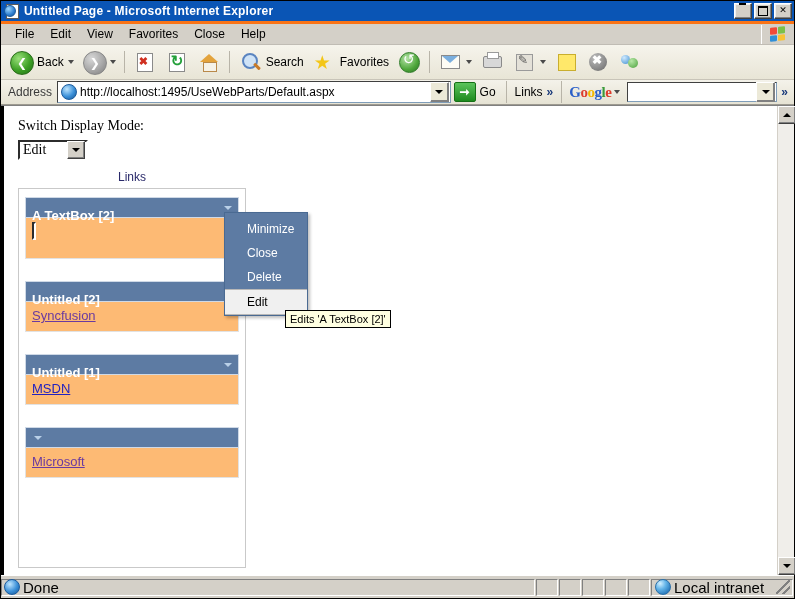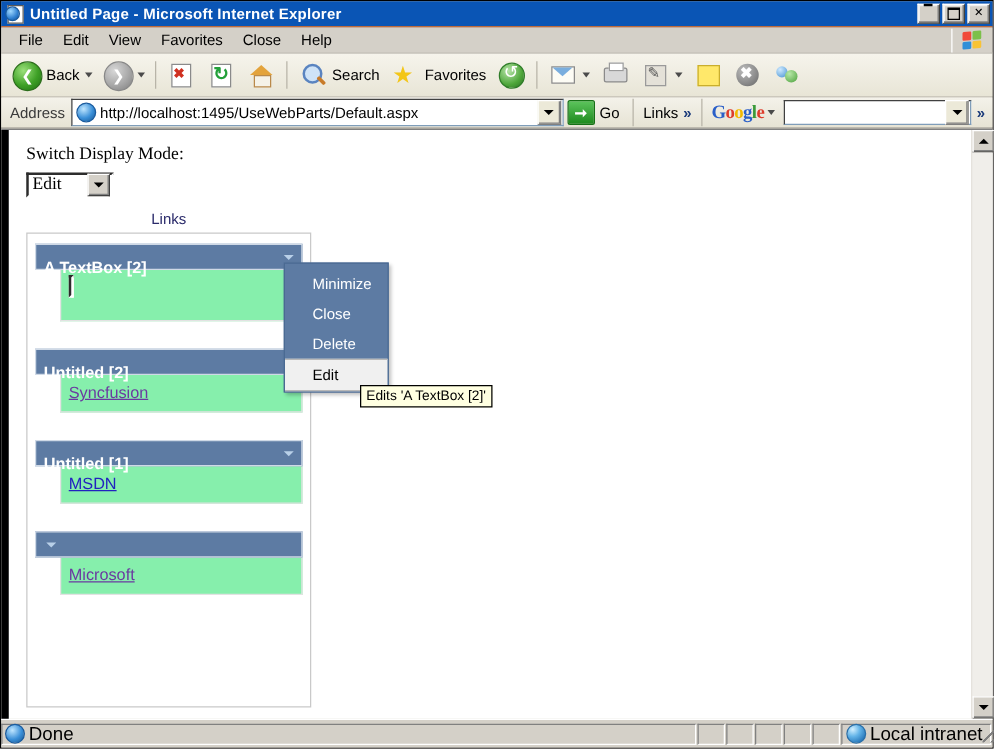--- a/index.html
+++ b/index.html
@@ -24,21 +24,21 @@
 
   
   .titlebar {
     height: 20px;
     background: linear-gradient(to bottom, #1560c4 0%, #0a50b8 50%, #2a7ae0 100%);
     background: #0a55b5;
     display: flex;
     align-items: center;
     padding: 0 2px 0 3px;
     flex: none;
-    border-bottom: 1px solid #f97316;
+    border-bottom: 3px solid #f97316;
   }
   .titlebar .tb-icon {
     width: 16px; height: 16px;
     margin-right: 4px;
     position: relative;
     flex: none;
   }
   .tb-icon .page {
     position: absolute; left: 2px; top: 1px;
     width: 11px; height: 13px;
@@ -287,21 +287,21 @@
     display: flex;
     background: #d4d0c8;
     padding: 0;
     min-height: 0;
     border-top: 1px solid #808080;
   }
   .page-area {
     flex: 1;
     background: #ffffff;
     position: relative;
-    border-left: 6px solid #000000;
+    border-left: 3px solid #000000;
     overflow: hidden;
     min-width: 0;
   }
   .vscroll {
     width: 16px; flex: none;
     background: #ffffff;
     display: flex; flex-direction: column;
     border-left: 1px solid #d4d0c8;
   }
   .sb-btn {
@@ -377,26 +377,25 @@
     width: 12px; height: 12px;
     display:flex; align-items:center; justify-content:center;
     cursor: default;
   }
   .wp-caret::after {
     content:""; width:0;height:0;
     border-left:4px solid transparent;border-right:4px solid transparent;
     border-top:4px solid #b9d0e8;
   }
   .wp-body {
-    background: #86efac;
+    background: #fdba74;
     border: 1px solid #e2e2e2;
     border-top: none;
     padding: 6px 6px 8px 6px;
     box-sizing: border-box;
-    margin-left: 20px;
   }
   .wp-body.tall { padding-bottom: 20px; }
   .wp-input {
     width: 155px; height: 19px;
     background: #fff;
     border: 2px inset #c0c0c0;
     border-color: #808080 #ffffff #ffffff #808080;
     box-sizing: border-box;
   }
   .wp-link {
@@ -455,21 +454,21 @@
   .sb-panel {
     height: 17px;
     border: 1px solid #808080;
     border-right-color: #ffffff; border-bottom-color: #ffffff;
     display: flex; align-items: center;
     margin-right: 1px;
     box-sizing: border-box;
   }
   .sb-main { flex: 1; padding-left: 2px; min-width:0; }
   .sb-small { width: 22px; }
-  .sb-zone { width: 120px; padding-left: 3px; }
+  .sb-zone { width: 142px; padding-left: 3px; }
   .sb-txt { font-size: 15px; color: #000; margin-left: 3px; white-space: nowrap;}
   .sb-e {
     width: 14px; height: 14px; flex:none;
     border-radius: 50%;
     background: radial-gradient(circle at 35% 30%, #bfe6ff 0%, #3a8fd8 55%, #17548f 100%);
     border: 1px solid #1a5b9e;
   }
   .sb-globe {
     width: 14px; height: 14px; flex:none;
     border-radius: 50%;

